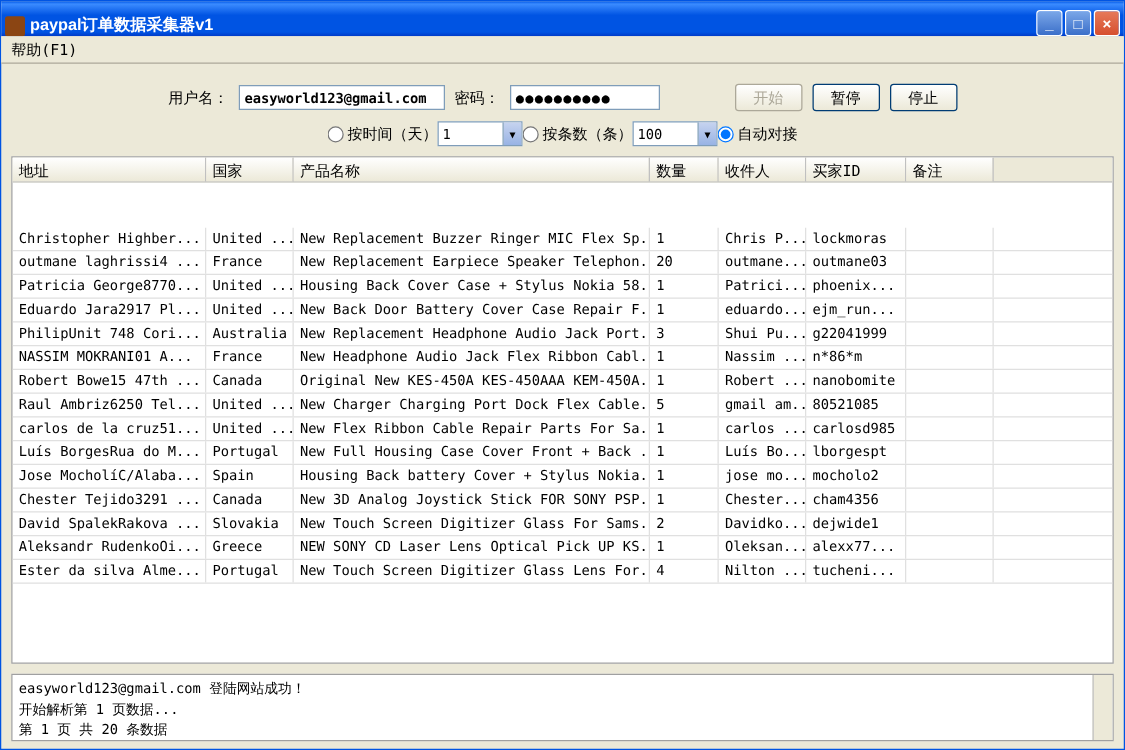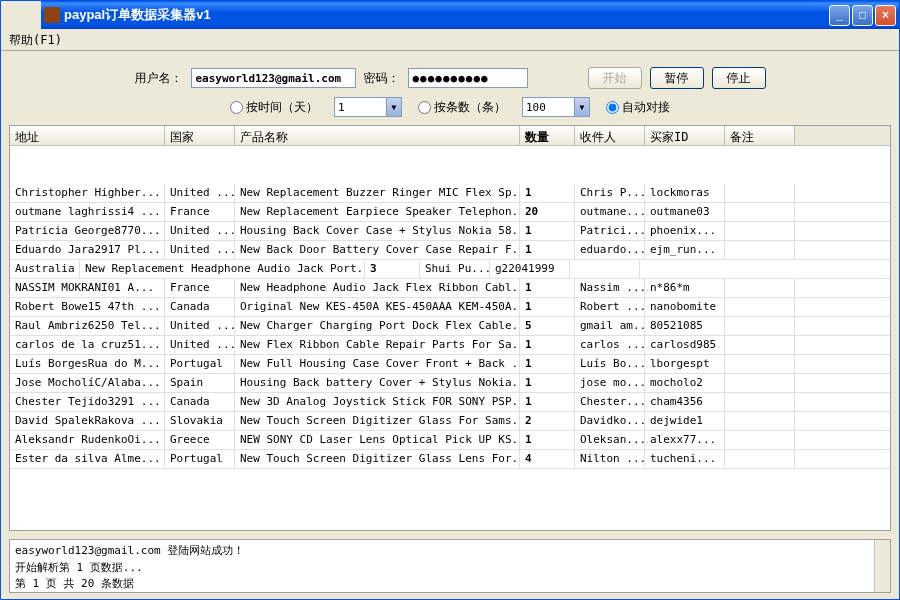--- a/index.html
+++ b/index.html
@@ -1,42 +1,42 @@
 <!DOCTYPE html>
 <html><head>
 <meta charset="utf-8">
 <style>
 * { box-sizing: border-box; margin: 0; padding: 0; }
 body { font-family: "SimSun", "宋体", monospace; font-size: 12px; background: #ece9d8; overflow: hidden; }
 .window { width: 900px; height: 600px; background: #ece9d8; border: 1px solid #0054e3; display: flex; flex-direction: column; }
-.titlebar { height: 28px; background: linear-gradient(to bottom, #0058e6 0%, #3b8bff 8%, #0054e3 40%, #0054e3 88%, #003ac7 100%); display: flex; align-items: center; padding: 0 3px; color: #fff; font-weight: bold; margin-left: 40px; }
+.titlebar { height: 28px; background: linear-gradient(to bottom, #0058e6 0%, #3b8bff 8%, #0054e3 40%, #0054e3 88%, #003ac7 100%); display: flex; align-items: flex-end; padding: 0 3px; color: #fff; font-weight: bold; }
 .titlebar-icon { width: 16px; height: 16px; background: #8b4513; border-radius: 2px; margin-right: 4px; }
 .titlebar-text { flex: 1; font-size: 13px; font-family: Arial, sans-serif; }
 .winbtns { display: flex; gap: 2px; }
 .winbtn { width: 21px; height: 21px; border: 1px solid #fff; border-radius: 3px; display: flex; align-items: center; justify-content: center; font-family: Arial; font-size: 12px; font-weight: bold; cursor: pointer; }
 .winbtn.min, .winbtn.max { background: linear-gradient(to bottom, #7ba7e8, #3b6fc9); color: #fff; }
 .winbtn.close { background: linear-gradient(to bottom, #e67a5a, #d64f2f); color: #fff; }
 .menubar { height: 22px; background: #ece9d8; border-bottom: 1px solid #aca899; padding: 3px 8px; font-size: 12px; }
 .content { flex: 1; display: flex; flex-direction: column; padding: 10px 8px 6px 8px; gap: 8px; }
 .row1 { display: flex; align-items: center; justify-content: center; gap: 8px; padding-top: 6px; }
 .label { font-size: 12px; }
 .textinput { border: 1px solid #7f9db9; background: #fff; height: 20px; padding: 2px 4px; font-family: monospace; font-size: 11px; font-weight: bold; }
 .btn { border: 1px solid #003c74; background: linear-gradient(to bottom, #fff, #ece9d8); height: 22px; padding: 0 14px; font-size: 12px; border-radius: 3px; cursor: pointer; }
 .btn:disabled { color: #aca899; border-color: #aca899; margin-left: 24px; }
-.row2 { display: flex; align-items: center; justify-content: center; gap: 16px; }
+.row2 { display: flex; align-items: center; justify-content: center; gap: 0; }
 .radio { display: flex; align-items: center; gap: 3px; }
 .select { border: 1px solid #7f9db9; background: #fff; height: 20px; width: 68px; font-size: 11px; padding-left: 3px; display: flex; align-items: center; justify-content: space-between; }
 .select-arrow { width: 15px; height: 18px; background: linear-gradient(to bottom, #c6d3ef, #98b3e4); border-left: 1px solid #7f9db9; display: flex; align-items: center; justify-content: center; font-size: 8px; }
-.tablewrap { flex: 1; border: 1px solid #a0a0a0; background: #fff; overflow: hidden; display: flex; flex-direction: column; gap: 38px; }
+.tablewrap { flex: 1; border: 1px solid #a0a0a0; background: #fff; overflow: hidden; display: flex; flex-direction: column; }
 .thead { display: flex; background: #ece9d8; border-bottom: 1px solid #c0c0c0; height: 20px; }
 .th { border-right: 1px solid #c0c0c0; padding: 3px 5px; font-size: 12px; overflow: hidden; white-space: nowrap; background: linear-gradient(to bottom, #fff, #ece9d8); }
-.tbody { flex: 1; overflow: hidden; }
+.tbody { flex: 1; overflow: hidden; margin-top: 36px; }
 .tr { display: flex; border-bottom: 1px solid #e0e0e0; height: 19px; }
 .td { border-right: 1px solid #e0e0e0; padding: 2px 5px; font-size: 11px; font-family: monospace; overflow: hidden; white-space: nowrap; text-overflow: clip; }
-.col0 { width: 155px; } .col1 { width: 70px; } .col2 { width: 285px; } .col3 { width: 55px; font-weight: bold; } .col4 { width: 70px; } .col5 { width: 80px; } .col6 { width: 70px; }
+.col0 { width: 155px; } .col1 { width: 70px; } .col2 { width: 285px; } .col3 { width: 55px; } .col4 { width: 70px; } .col5 { width: 80px; } .col6 { width: 70px; }
 .log { height: 54px; border: 1px solid #a0a0a0; background: #fff; padding: 3px 5px; font-size: 11px; font-family: monospace; line-height: 1.5; overflow: hidden; display: flex; }
 .log-text { flex: 1; }
 .log-scroll { width: 16px; background: #ece9d8; margin: -3px -5px -3px 0; border-left: 1px solid #c0c0c0; }
 input[type=radio] { margin: 0; }
 </style>
 </head>
 <body>
 
 <div class="window">
   <div class="titlebar">
@@ -125,20 +125,21 @@
           <div class="tr">
             <div class="td col0">Eduardo Jara2917 Pl...</div>
             <div class="td col1">United ...</div>
             <div class="td col2">New Back Door Battery Cover Case Repair F...</div>
             <div class="td col3">1</div>
             <div class="td col4">eduardo...</div>
             <div class="td col5">ejm_run...</div>
             <div class="td col6"></div>
           </div>
           <div class="tr">
+            <div class="td col0">PhilipUnit 748 Cori...</div>
             <div class="td col1">Australia</div>
             <div class="td col2">New Replacement Headphone Audio Jack Port...</div>
             <div class="td col3">3</div>
             <div class="td col4">Shui Pu...</div>
             <div class="td col5">g22041999</div>
             <div class="td col6"></div>
           </div>
           <div class="tr">
             <div class="td col0">NASSIM  MOKRANI01 A...</div>
             <div class="td col1">France</div>

